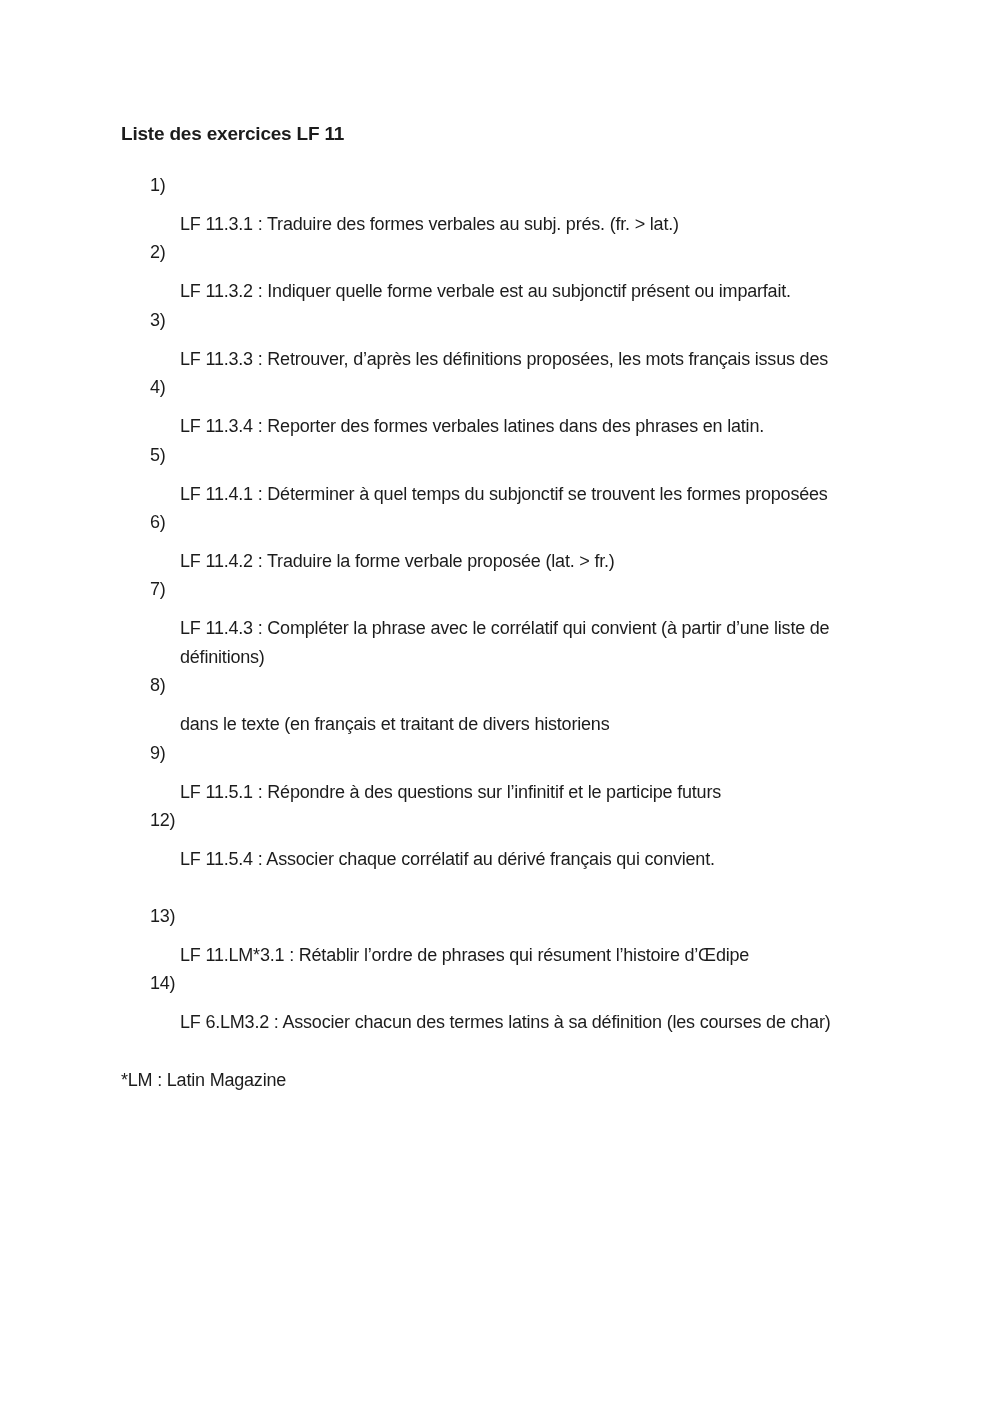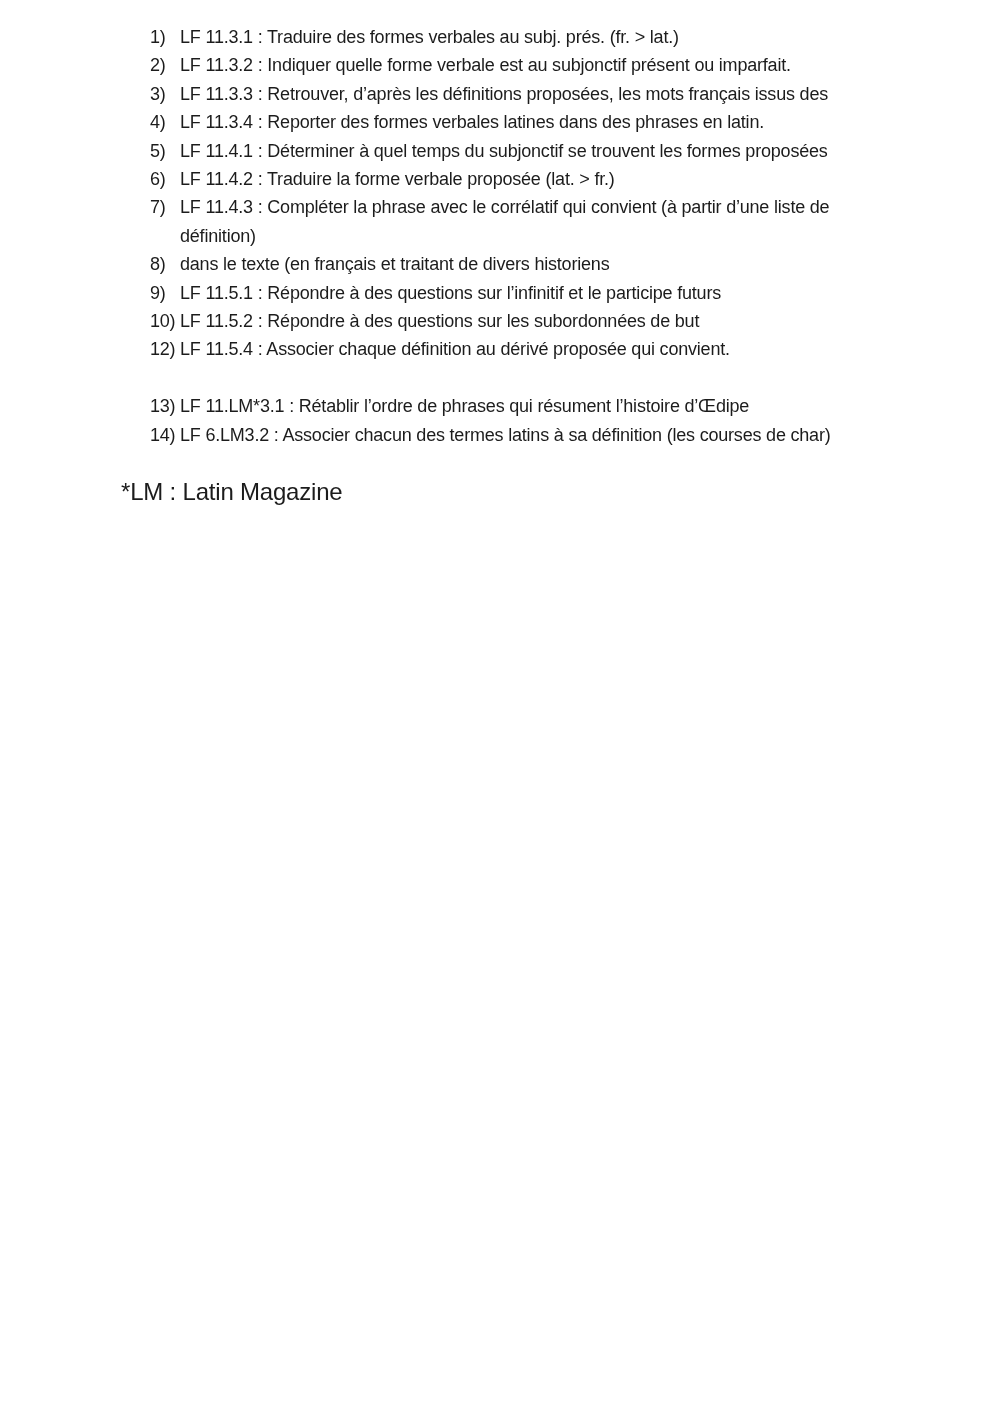--- a/index.html
+++ b/index.html
@@ -38,39 +38,41 @@
     display: flex;
     align-items: flex-start;
   }
   .num {
     flex: 0 0 30px;
     width: 30px;
   }
   .txt {
     flex: 1 1 auto;
     min-width: 0;
+    margin-top: 39px;
   }
   .ln {
     white-space: nowrap;
   }
   .gap {
     height: 28.4px;
   }
   .footnote {
     margin: 29px 0 0 121px;
-    font-size: 24px;
+    font-size: 18px;
     line-height: 28.4px;
     letter-spacing: -0.2px;
   }
 </style>
 </head>
 <body>
 
 <div class="page">
 
+  <h1 class="title">Liste des exercices LF 11</h1>
 
   <div class="list">
 
     <div class="item">
       <span class="num">1)</span>
       <div class="txt">
         <div class="ln">LF 11.3.1 : Traduire des formes verbales au subj. prés. (fr. &gt; lat.)</div>
         <div class="ln"></div>
       </div>
     </div>
@@ -111,52 +113,45 @@
       <div class="txt">
         <div class="ln">LF 11.4.2 : Traduire la forme verbale proposée (lat. &gt; fr.)</div>
         <div class="ln"></div>
       </div>
     </div>
 
     <div class="item">
       <span class="num">7)</span>
       <div class="txt">
         <div class="ln">LF 11.4.3 : Compléter la phrase avec le corrélatif qui convient (à partir d’une liste de</div>
-        <div class="ln">définition)</div>
+        <div class="ln">définitions)</div>
       </div>
     </div>
 
     <div class="item">
       <span class="num">8)</span>
       <div class="txt">
         <div class="ln">dans le texte (en français et traitant de divers historiens</div>
       </div>
     </div>
 
     <div class="item">
       <span class="num">9)</span>
       <div class="txt">
         <div class="ln">LF 11.5.1 : Répondre à des questions sur l’infinitif et le participe futurs</div>
         <div class="ln"></div>
       </div>
     </div>
 
-    <div class="item">
-      <span class="num">10)</span>
-      <div class="txt">
-        <div class="ln">LF 11.5.2 : Répondre à des questions sur les subordonnées de but</div>
-        <div class="ln"></div>
-      </div>
-    </div>
 
 
     <div class="item">
       <span class="num">12)</span>
       <div class="txt">
-        <div class="ln">LF 11.5.4 : Associer chaque définition au dérivé proposée qui convient.</div>
+        <div class="ln">LF 11.5.4 : Associer chaque corrélatif au dérivé français qui convient.</div>
         <div class="ln"></div>
       </div>
     </div>
 
     <div class="gap"></div>
 
     <div class="item">
       <span class="num">13)</span>
       <div class="txt">
         <div class="ln">LF 11.LM*3.1 : Rétablir l’ordre de phrases qui résument l’histoire d’Œdipe</div>

